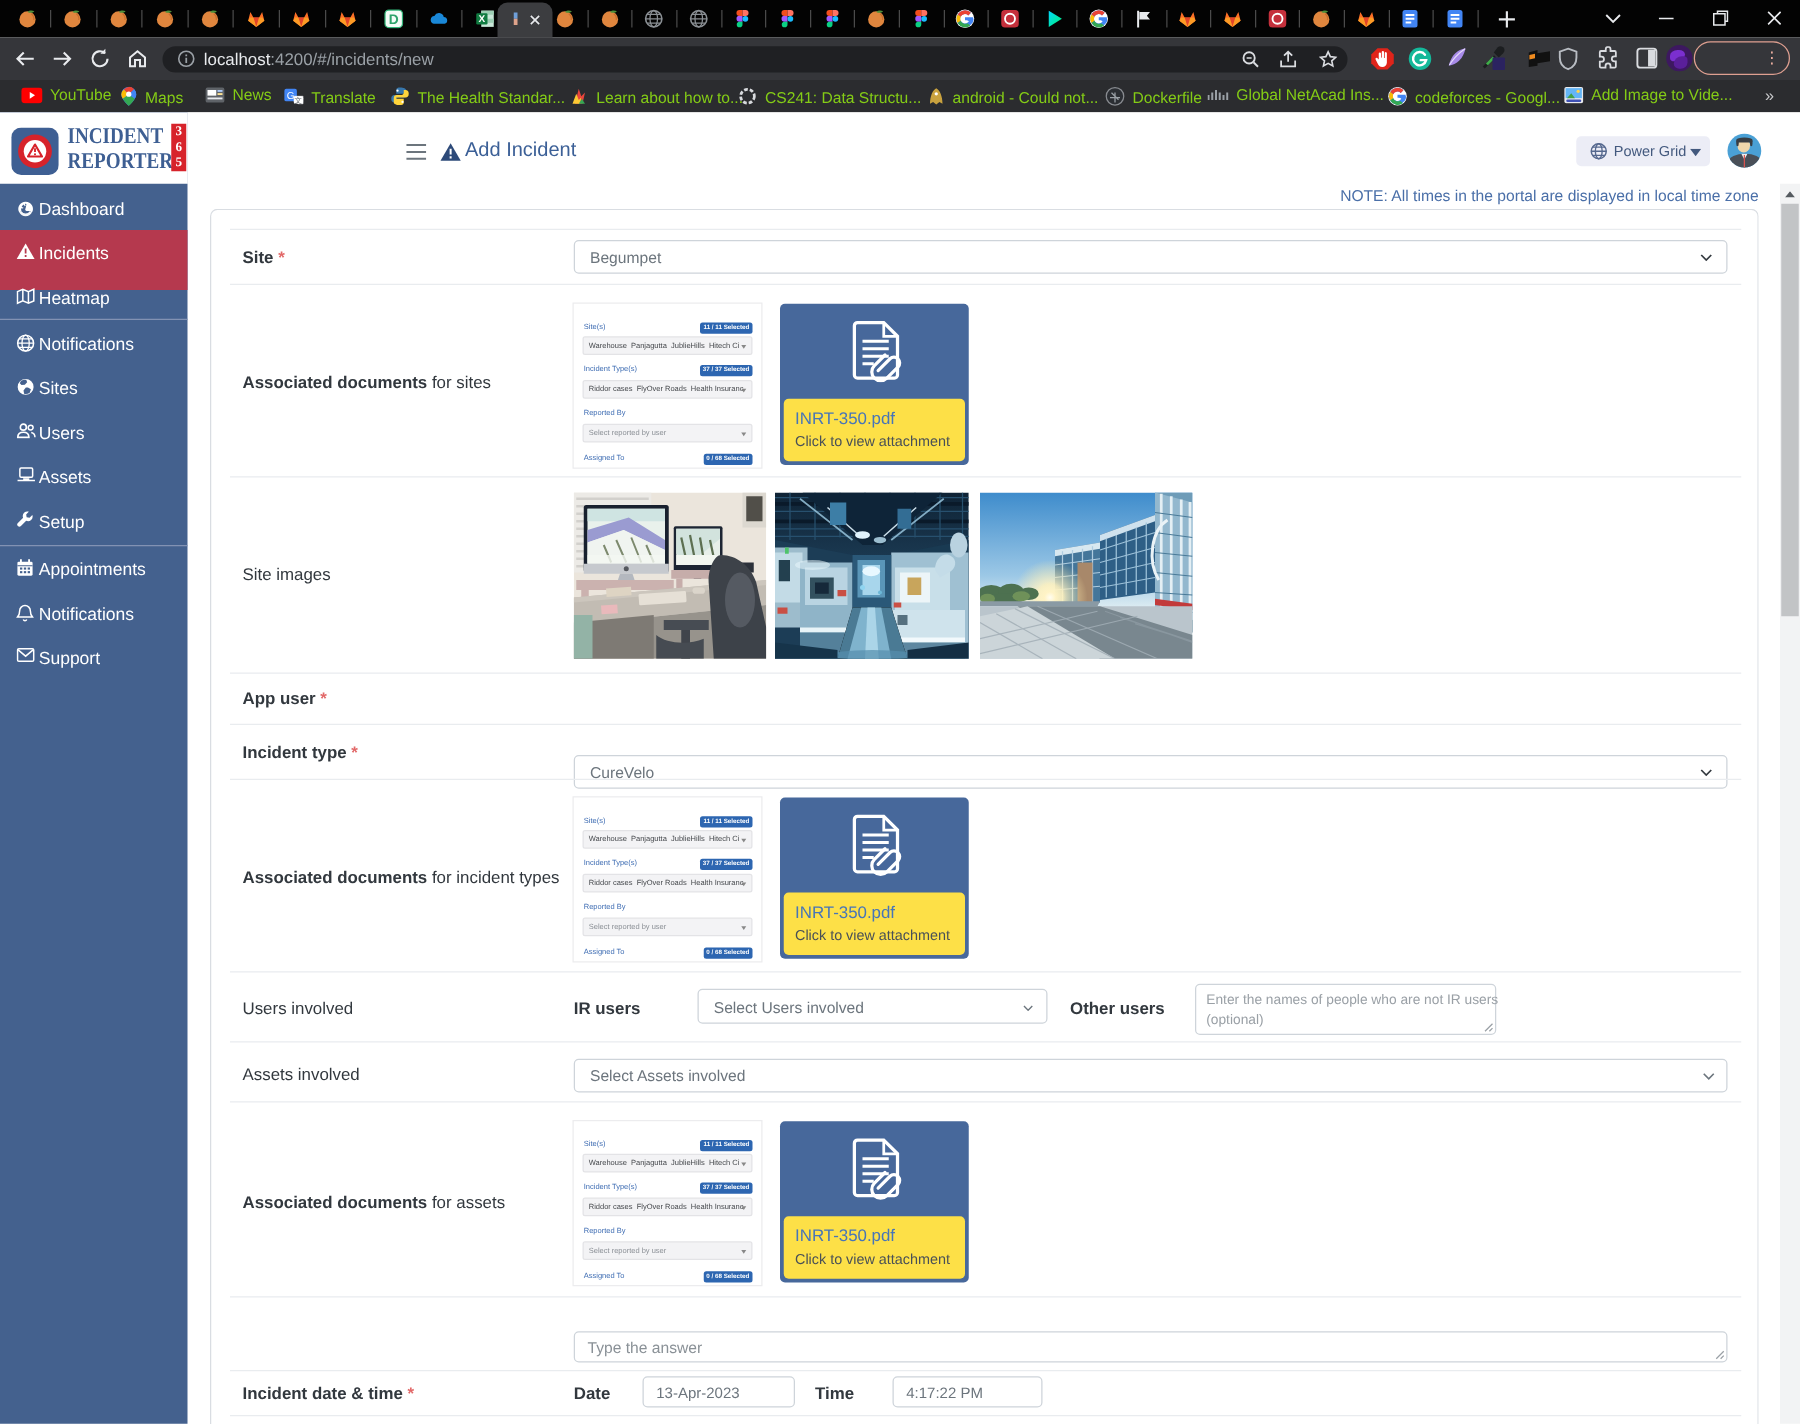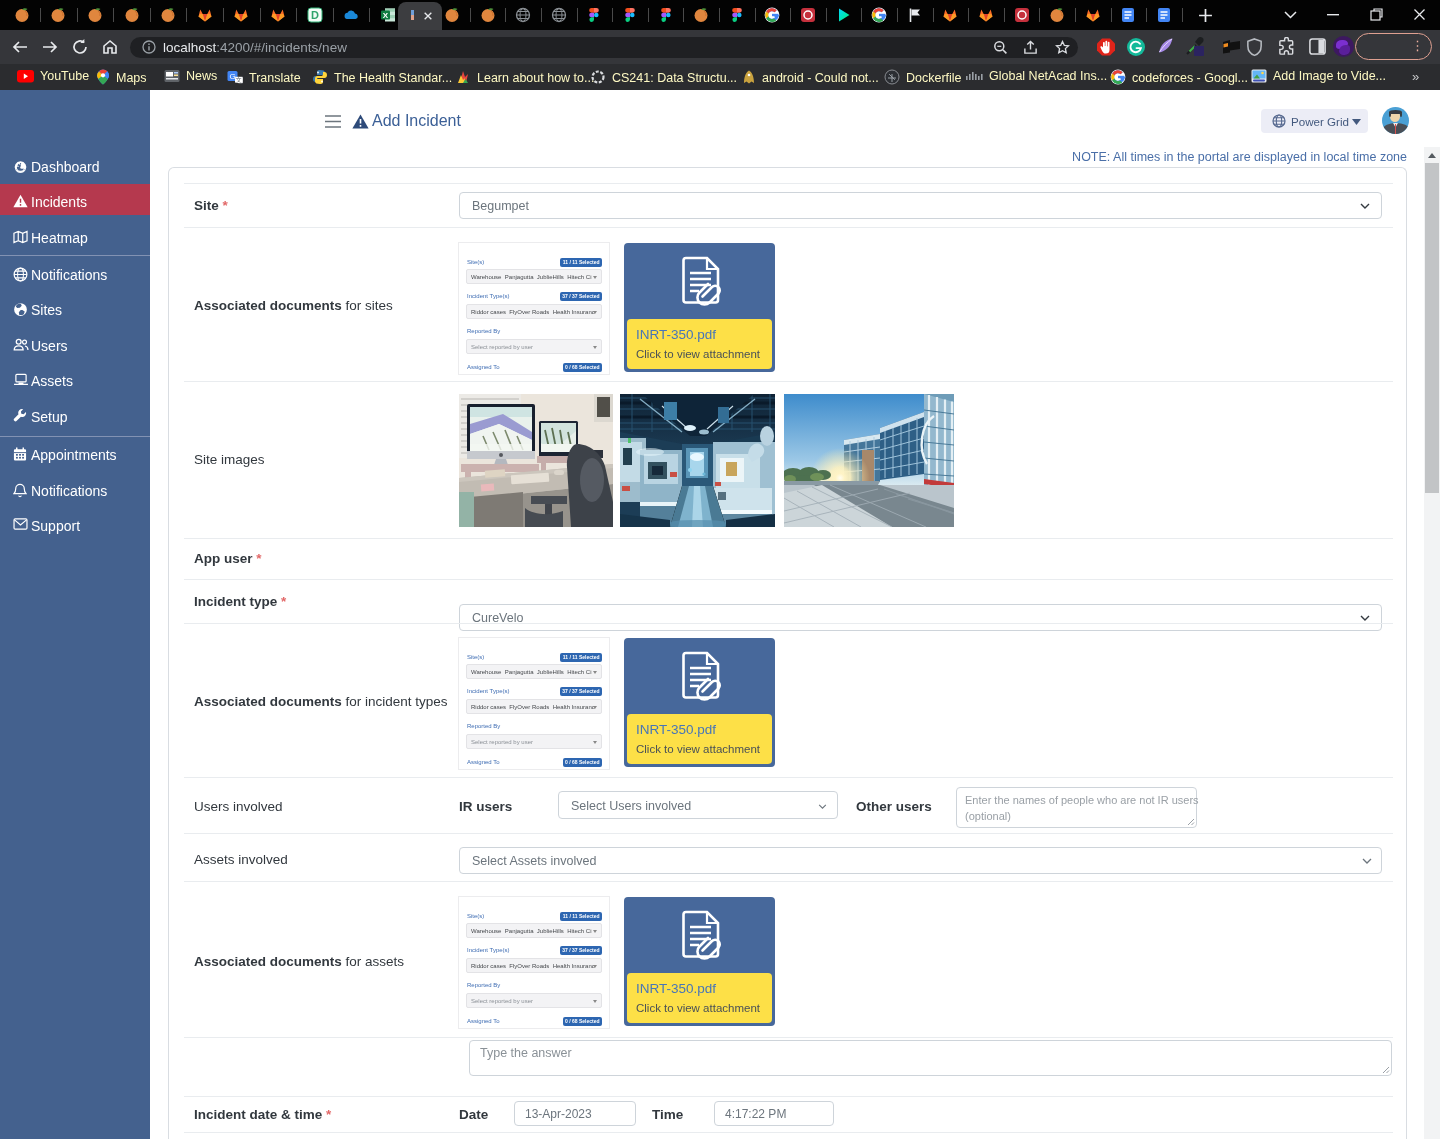--- a/index.html
+++ b/index.html
@@ -6,21 +6,21 @@
 html,body { width:1440px; height:1139px; overflow:hidden; background:#fff; font-family:"Liberation Sans",sans-serif; }
 .abs { position:absolute; }
 
 #tabstrip { position:absolute; left:0; top:0; width:1440px; height:30px; background:#030303; }
 .tabsep { position:absolute; top:8px; width:1px; height:14px; background:#4a4a4a; }
 .tabico { position:absolute; top:7px; width:16px; height:16px; }
 #activetab { position:absolute; left:398px; top:2px; width:44px; height:28px; background:#3c3d40; border-radius:8px 8px 0 0; color:#e8eaed; }
 #toolbar { position:absolute; left:0; top:30px; width:1440px; height:34px; background:#35363a; }
 #urlpill { position:absolute; left:130px; top:37px; width:948px; height:21px; background:#1f2023; border-radius:11px; }
 #bookmarks { position:absolute; left:0; top:64px; width:1440px; height:26px; background:#2b2c2f; }
-.bmitem { position:absolute; top:5px; height:16px; font-size:12.5px; color:#fef9c3; white-space:nowrap; }
+.bmitem { position:absolute; top:5px; height:16px; font-size:12.5px; color:#84cc16; white-space:nowrap; }
 .bmitem svg { vertical-align:-3px; margin-right:6px; }
 
 #app { position:absolute; left:0; top:90px; width:1440px; height:1049px; background:#fff; }
 #sidebar { position:absolute; left:0; top:0; width:150px; height:1049px; background:#44618e; }
 #logoarea { position:absolute; left:0; top:0; width:150px; height:57px; background:#fff; }
 .navitem { position:absolute; left:0; width:150px; height:36px; color:#fff; font-size:14px; }
 .navitem svg { position:absolute; left:13px; top:10px; }
 .navitem span { position:absolute; left:31px; top:10px; }
 .navdiv { position:absolute; left:0; width:150px; height:1px; background:#8292b3; }
 
@@ -436,21 +436,21 @@
 <div id="app">
   <div id="sidebar">
     <div id="navitems">
         <div class="navitem" style="top: 58.5px; height: 35.5px;">
           <svg width="15" height="15" viewBox="0 0 16 16">
             <path d="M8 2.5 A6.2 6.2 0 0 0 2.6 11.8 L4.5 10.7 A4 4 0 0 1 4.3 8 l1.5.4 .3-1 L4.6 7 A4 4 0 0 1 6.4 5 l.8 1.3 .9-.5 L7.3 4.4 A4 4 0 0 1 8.7 4.4 L8 8.2 a1.3 1.3 0 0 0 1 2.2 l2.5.1 1.9 1.3 A6.2 6.2 0 0 0 8 2.5 Z" fill="#fff"></path>
             <path d="M2.6 11.8 a6.2 6.2 0 0 0 10.8 0 L11.5 10.6 a4 4 0 0 1 -7 0 Z" fill="#fff" opacity=".95"></path>
           </svg>
           <span>Dashboard</span>
         </div>
-        <div class="navitem" style="top: 94px; height: 31px; background: rgb(181, 57, 78);">
+        <div class="navitem" style="top: 94px; height: 48px; background: rgb(181, 57, 78);">
           <svg width="15" height="14" viewBox="0 0 17 15">
             <path d="M8.5 0.5 L16.6 14.5 H0.4 Z" fill="#fff"></path>
             <path d="M8.5 5 v4.5 M8.5 11 v1.8" stroke="#b5394e" stroke-width="1.6"></path>
           </svg>
           <span>Incidents</span>
         </div>
         <div class="navitem" style="top: 129.5px; height: 35.5px;">
           <svg width="15" height="14" viewBox="0 0 16 15">
             <path d="M1 3.5 L5.6 1.5 L10.4 3.5 L15 1.5 V11.5 L10.4 13.5 L5.6 11.5 L1 13.5 Z M5.6 1.5 V11.5 M10.4 3.5 V13.5" fill="none" stroke="#fff" stroke-width="1.3"></path>
           </svg>
@@ -518,20 +518,32 @@
           <span>Notifications</span>
         </div>
         <div class="navitem" style="top: 418px; height: 35.5px;">
           <svg width="15" height="12" viewBox="0 0 16 13">
             <rect x="1" y="1" width="14" height="11" rx="1.2" fill="none" stroke="#fff" stroke-width="1.3"></rect>
             <path d="M1.5 2 L8 7.5 L14.5 2" fill="none" stroke="#fff" stroke-width="1.3"></path>
           </svg>
           <span>Support</span>
         </div>
       </div>
+  </div>
+  <div id="logoarea">
+    <svg class="abs" style="left:9px;top:12px" width="38" height="38" viewBox="0 0 38 38">
+        <rect width="38" height="38" rx="8" fill="#3e5f93"></rect>
+        <circle cx="19" cy="19" r="13.5" fill="#d7232b"></circle>
+        <circle cx="19" cy="19" r="9" fill="#fff"></circle>
+        <path d="M19 13.6 L24.6 23.2 H13.4 Z" fill="none" stroke="#d7232b" stroke-width="1.7" stroke-linejoin="round"></path>
+        <path d="M19 16.6 v3" stroke="#d7232b" stroke-width="1.5"></path>
+        <circle cx="19" cy="21.4" r=".85" fill="#d7232b"></circle>
+      </svg>
+    <div class="abs" style="left:54px;top:9px;font-family:'Liberation Serif',serif;font-weight:700;color:#3e5f93;font-size:18px;line-height:19.5px;transform:scaleX(.85);transform-origin:0 0;white-space:nowrap;">INCIDENT<br>REPORTER</div>
+    <div class="abs" style="left:137px;top:9px;width:12px;height:38px;background:#d7232b;color:#fff;font-size:10.5px;font-weight:700;text-align:center;line-height:12.5px;padding-top:1px;font-family:'Liberation Serif',serif;">3<br>6<br>5</div>
   </div>
   <div id="note">NOTE: All times in the portal are displayed in local time zone</div>
   <div id="apphead">
     <svg class="abs" style="left:175px;top:25px" width="16" height="13" viewBox="0 0 16 13">
         <path d="M0 1 h16 M0 6.5 h16 M0 12 h16" stroke="#6c757d" stroke-width="1.6"></path>
       </svg>
     <svg class="abs" style="left:202px;top:24px" width="17" height="15" viewBox="0 0 17 15">
         <path d="M8.5 0.5 L16.6 14.5 H0.4 Z" fill="#2d4a79"></path>
         <path d="M8.5 5 v4.5 M8.5 11 v1.8" stroke="#fff" stroke-width="1.6"></path>
       </svg>
@@ -852,21 +864,21 @@
           <path d="M27 2 V13 H38" fill="none" stroke="#fff" stroke-width="2.2"></path>
           <path d="M10 17 h21 M10 23 h21 M10 29 h21 M10 35 h9" stroke="#fff" stroke-width="2.4"></path>
           <path d="M22.5 40.5 l9.5-9.5 a4.6 4.6 0 0 1 6.5 6.5 l-9 9 a7 7 0 0 1 -10-10 l8.5-8.5" fill="none" stroke="#fff" stroke-width="2.6" stroke-linecap="round"></path>
         </svg>
         <div class="wlab">
           <div style="position:absolute;left:9px;top:8px;font-size:13.5px;color:#4775b8;">INRT-350.pdf</div>
           <div style="position:absolute;left:9px;top:29px;font-size:11.5px;color:#495057;">Click to view attachment</div>
         </div>
       </div>
     <div class="rowdiv" style="top:869px"></div>
-    <div class="ctl" style="left:290px;top:872px;width:923px;height:36px;margin-left:10px;">
+    <div class="ctl" style="left:290px;top:897px;width:923px;height:25px;">
         <span style="position:absolute;left:10px;top:5px;color:#8a9197;">Type the answer</span>
         <svg style="position:absolute;right:1px;bottom:1px" width="8" height="8" viewBox="0 0 8 8">
           <path d="M7 1 L1 7 M7 4.5 L4.5 7" stroke="#9aa0a6" stroke-width="1"></path>
         </svg>
       </div>
     <div class="rowdiv" style="top:928px"></div>
     <div class="flabel" style="top:939px">Incident date &amp; time <span class="red">*</span></div>
     <div class="flabel" style="left:290px;top:939px;">Date</div>
     <div class="ctl" style="left:345px;top:933px;width:122px;height:25px;font-size:12px;">
         <span style="position:absolute;left:10px;top:5px;">13-Apr-2023</span>

